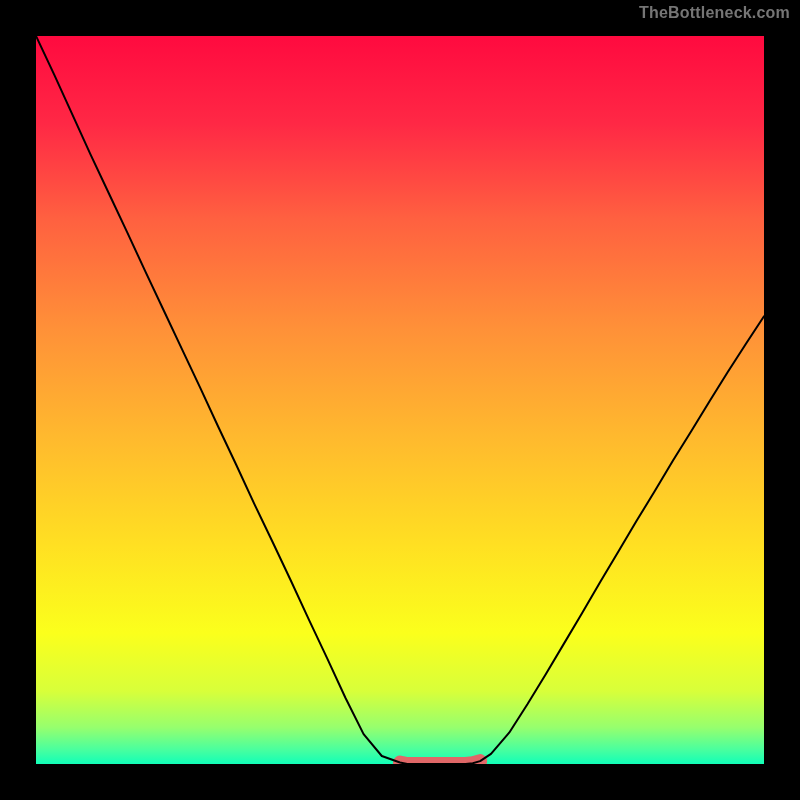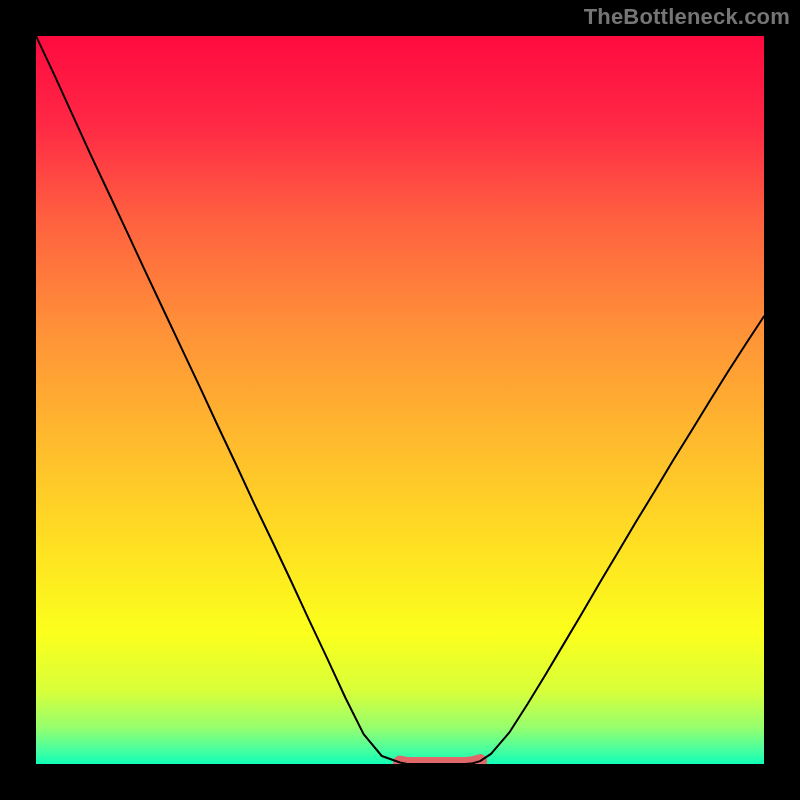--- a/index.html
+++ b/index.html
@@ -15,21 +15,21 @@
     position: relative;
     width: 800px;
     height: 800px;
     background: #000;
   }
   .watermark {
     position: absolute;
     top: 4px;
     right: 10px;
     color: #757575;
-    font-size: 22px;
+    font-size: 16px;
     font-weight: bold;
     letter-spacing: 0.2px;
     z-index: 20;
   }
   .plot-area {
     position: absolute;
     left: 36px;
     top: 36px;
     width: 728px;
     height: 728px;

